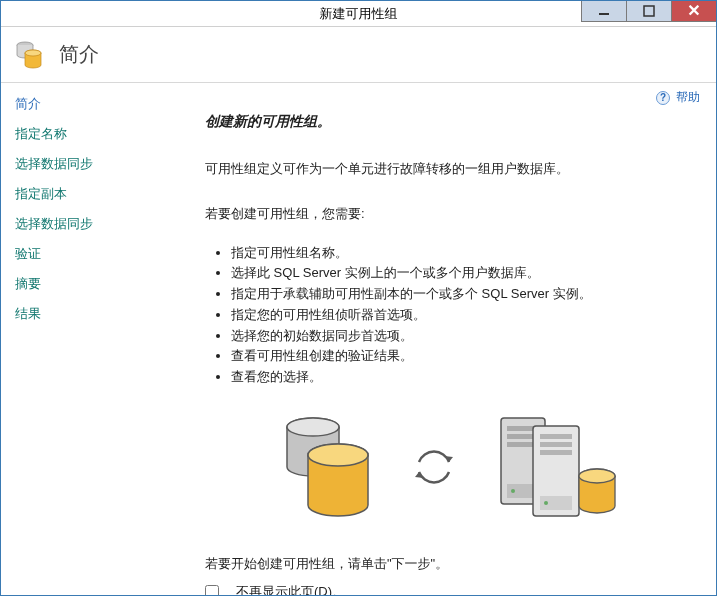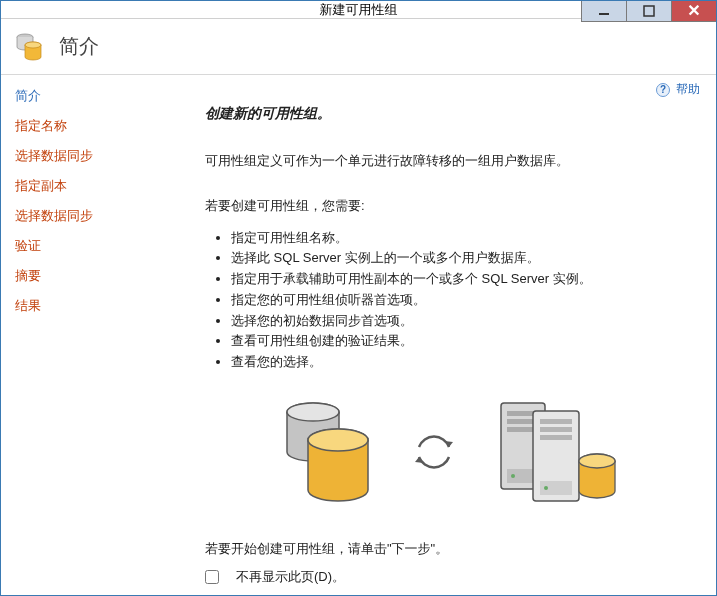--- a/index.html
+++ b/index.html
@@ -1,37 +1,37 @@
 <!DOCTYPE html>
 <html><head>
 <meta charset="utf-8">
 <style>
   * { margin: 0; padding: 0; box-sizing: border-box; }
   body { font-family: "Microsoft YaHei", "Segoe UI", sans-serif; font-size: 12px; background: #fff; }
   .window { width: 717px; height: 596px; border: 1px solid #3a7ab3; background: #fff; overflow: hidden; }
-  .titlebar { background: #fff; height: 18px; display: flex; align-items: center; position: relative; border-bottom: 1px solid #d0d0d0; }
+  .titlebar { background: #fff; height: 26px; display: flex; align-items: center; position: relative; border-bottom: 1px solid #d0d0d0; }
   .title-text { flex: 1; text-align: center; font-size: 13px; color: #000; }
   .title-controls { display: flex; position: absolute; right: 0; top: -1px; }
   .title-btn { width: 45px; height: 22px; display: flex; align-items: center; justify-content: center; border-left: 1px solid #7a7a7a; border-bottom: 1px solid #7a7a7a; font-size: 14px; cursor: default; }
   .title-btn.min { background: #c9d6e6; }
   .title-btn.max { background: #c9d6e6; }
   .title-btn.close { background: #c75050; color: #fff; font-size: 16px; font-weight: bold; }
   .header-band { height: 56px; display: flex; align-items: center; padding: 0 12px; border-bottom: 1px solid #d8d8d8; }
   .header-icon { width: 32px; height: 32px; margin-right: 14px; }
   .header-title { font-size: 20px; color: #444; }
   .body-area { display: flex; height: calc(596px - 30px - 56px); }
   .sidebar { width: 196px; padding: 6px 0; }
-  .side-item { padding: 6px 14px; font-size: 13px; color: #c2410c; cursor: default; }
+  .side-item { padding: 6px 14px; font-size: 13px; color: #0f766e; cursor: default; }
   .side-item.active { color: #2a6ab8; }
   .content { flex: 1; padding: 8px 18px 8px 8px; position: relative; color: #222; }
   .help-link { position: absolute; top: 6px; right: 16px; display: flex; align-items: center; gap: 6px; color: #2a6ab8; font-size: 12px; cursor: default; }
   .help-icon { width: 14px; height: 14px; border-radius: 50%; background: #e8f0fa; border: 1px solid #6a9bd6; color: #2a6ab8; font-size: 10px; font-weight: bold; display: flex; align-items: center; justify-content: center; }
   .heading { font-size: 14px; font-weight: bold; margin: 22px 0 28px 0; font-style: italic; }
   .para { font-size: 13px; margin-bottom: 26px; line-height: 1.5; }
-  .lead { font-size: 13px; margin-bottom: 13px; }
+  .lead { font-size: 13px; margin-bottom: 20px; }
   .bullets { list-style: disc; padding-left: 26px; font-size: 13px; line-height: 1.6; margin-bottom: 24px; }
   .illus { display: flex; align-items: center; justify-content: center; gap: 36px; margin: 18px 0 30px 0; }
   .footer-text { font-size: 13px; margin-bottom: 10px; }
   .checkbox-row { display: flex; align-items: center; gap: 17px; font-size: 13px; }
   .checkbox-row input { width: 14px; height: 14px; }
 </style>
 </head>
 <body>
 
 <div class="window">

